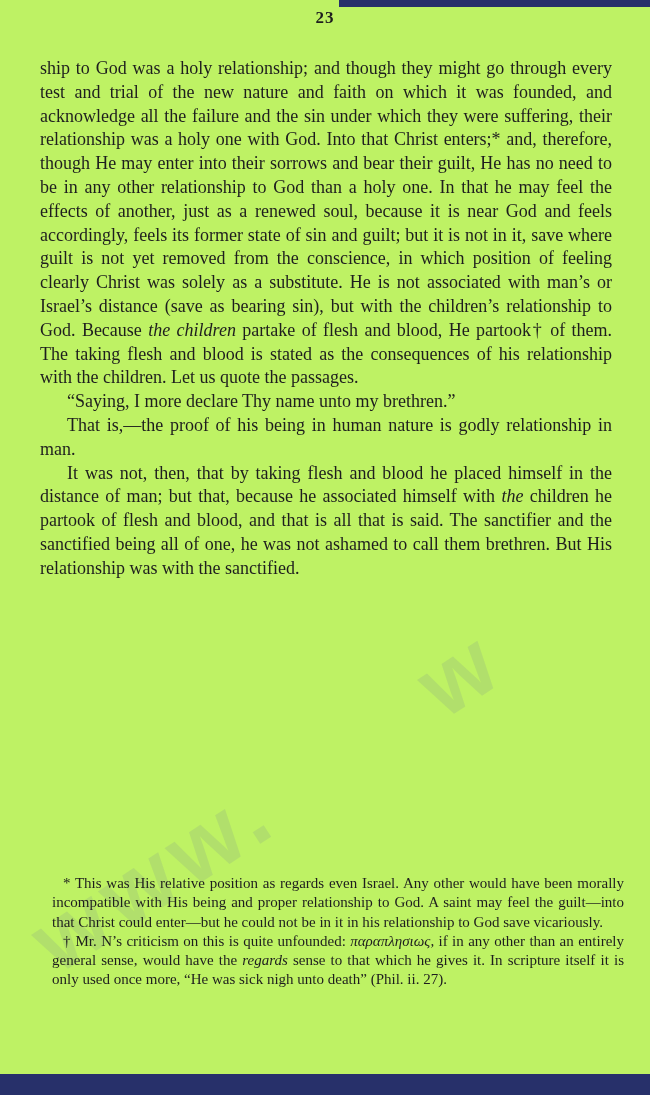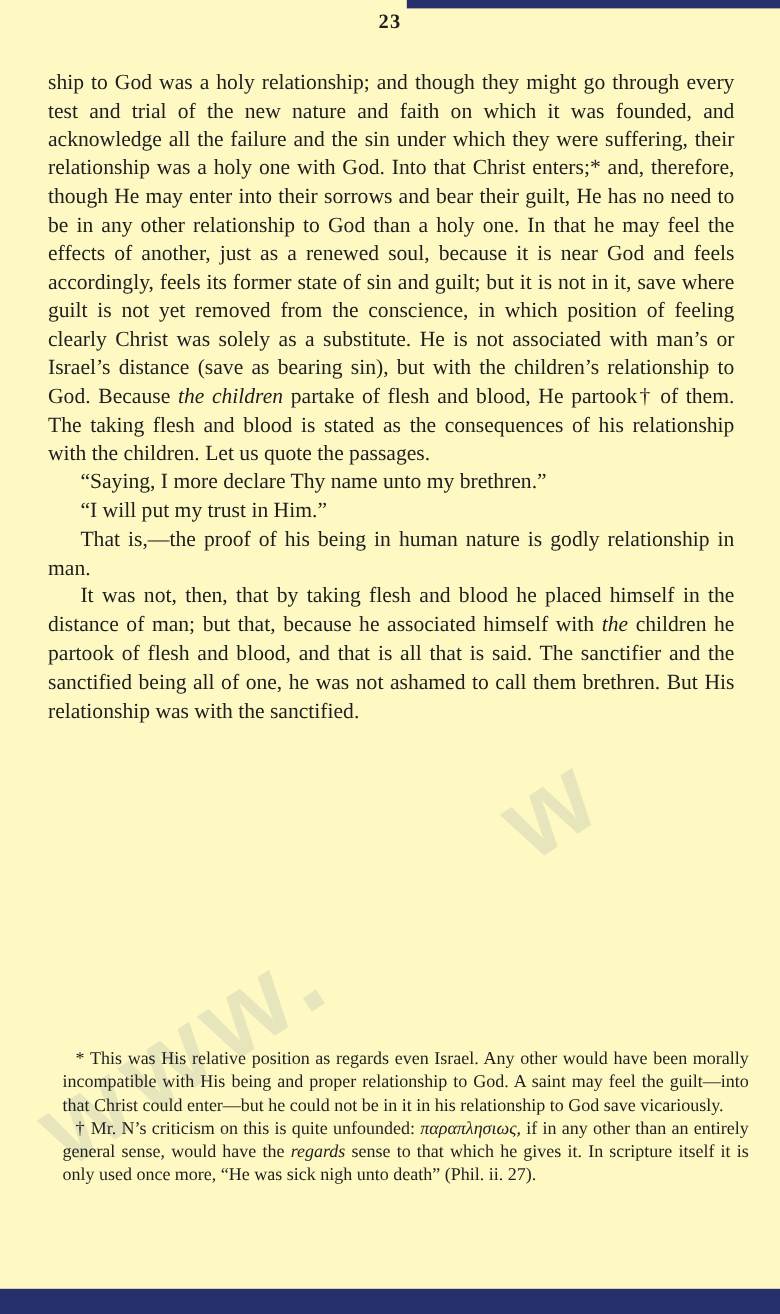--- a/index.html
+++ b/index.html
@@ -2,21 +2,21 @@
 <html><head>
 <meta charset="utf-8">
 <style>
   * { margin:0; padding:0; box-sizing:border-box; }
   html, body { background:#ffffff; }
   .page {
     position:relative;
     width:650px;
     height:1095px;
     margin:0 auto;
-    background:#fef9c3;
+    background:#bef264;
     overflow:hidden;
     font-family:"Liberation Serif","DejaVu Serif",serif;
     color:#1e1e1e;
   }
   .top-bar {
     position:absolute; top:0; left:339px; right:0; height:7px;
     background:#27306a;
   }
   .bottom-bar {
     position:absolute; bottom:0; left:0; width:100%; height:21px;
@@ -62,21 +62,20 @@
   <div class="top-bar"></div>
 
   <div class="page-number">23</div>
 
   <div class="watermark watermark-b">w</div>
   <div class="watermark watermark-a">www.</div>
 
   <div class="body-text">
     <p class="para first"><span>ship to God was a holy relationship; and though they might go through every test and trial of the new nature and faith on which it was founded, and acknowledge all the failure and the sin under which they were suffering, their relationship was a holy one with God. Into that Christ enters;* and, therefore, though He may enter into their sorrows and bear their guilt, He has no need to be in any other relationship to God than a holy one. In that he may feel the effects of another, just as a renewed soul, because it is near God and feels accordingly, feels its former state of sin and guilt; but it is not in it, save where guilt is not yet removed from the conscience, in which position of feeling clearly Christ was solely as a substitute. He is not associated with man’s or Israel’s distance (save as bearing sin), but with the children’s relationship to God. Because </span><i>the children</i><span> partake of flesh and blood, He partook† of them. The taking flesh and blood is stated as the consequences of his relationship with the children. Let us quote the passages.</span></p>
     <p class="para"><span>“Saying, I more declare Thy name unto my brethren.”</span></p>
-    <p class="para"><span>“I will put my trust in Him.”</span></p>
     <p class="para"><span>That is,—the proof of his being in human nature is godly relationship in man.</span></p>
     <p class="para"><span>It was not, then, that by taking flesh and blood he placed himself in the distance of man; but that, because he associated himself with </span><i>the</i><span> children he partook of flesh and blood, and that is all that is said. The sanctifier and the sanctified being all of one, he was not ashamed to call them brethren. But His relationship was with the sanctified.</span></p>
   </div>
 
   <div class="footnotes">
     <p><span>* This was His relative position as regards even Israel. Any other would have been morally incompatible with His being and proper relationship to God. A saint may feel the guilt—into that Christ could enter—but he could not be in it in his relationship to God save vicariously.</span></p>
     <p><span>† Mr. N’s criticism on this is quite unfounded: </span><i>παραπλησιως,</i><span> if in any other than an entirely general sense, would have the </span><i>regards</i><span> sense to that which he gives it. In scripture itself it is only used once more, “He was sick nigh unto death” (Phil. ii. 27).</span></p>
   </div>
 
   <div class="bottom-bar"></div>

